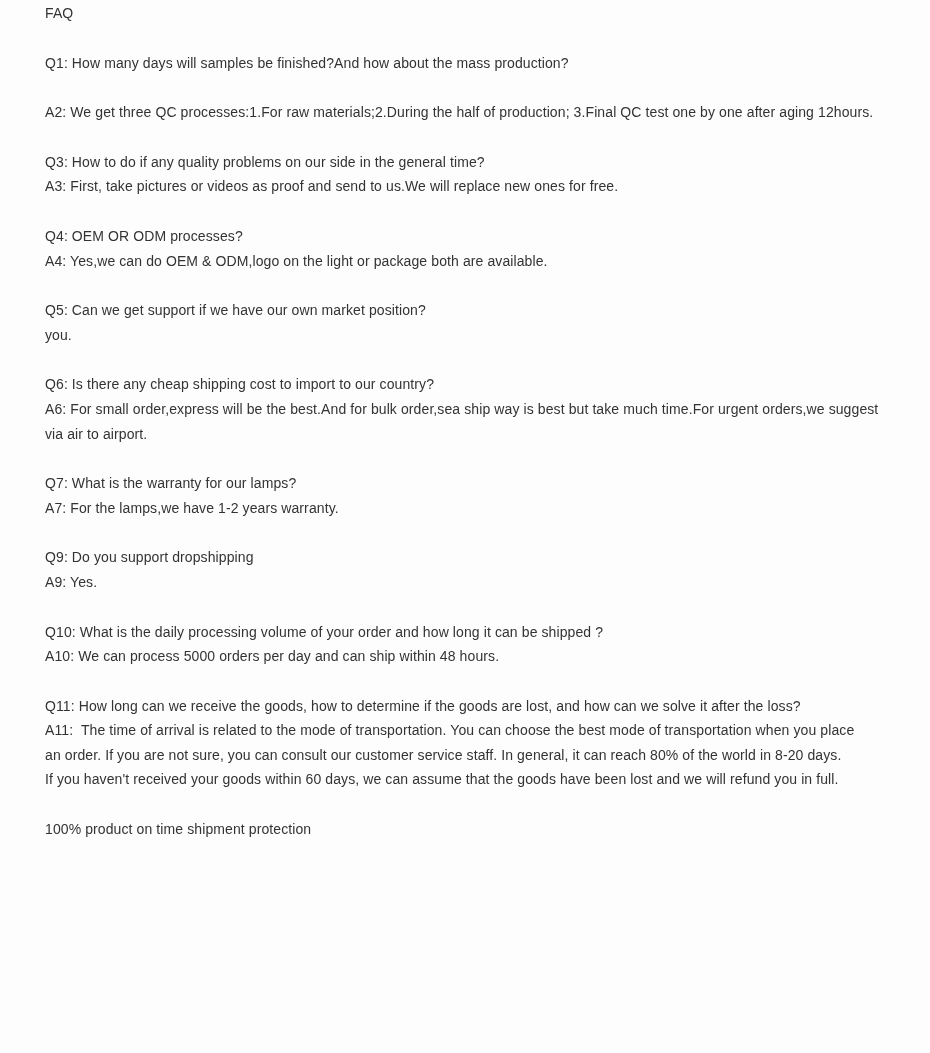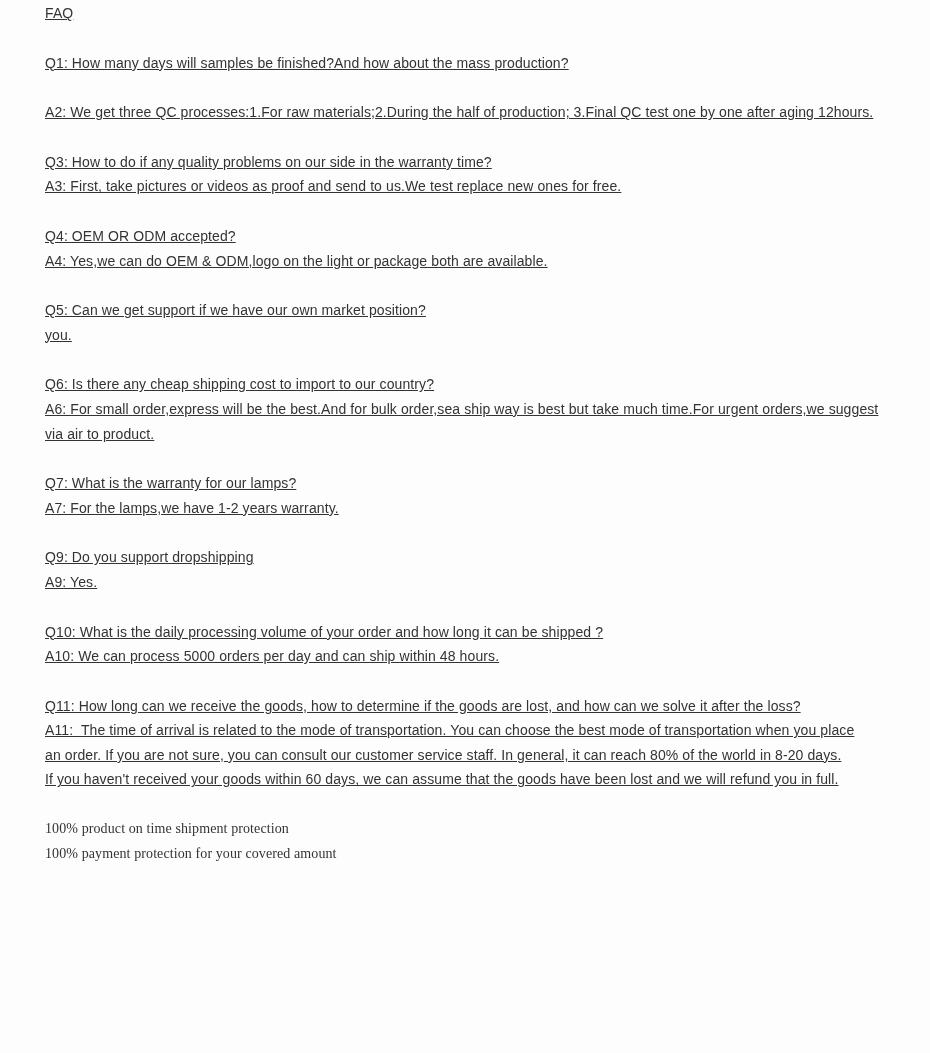--- a/index.html
+++ b/index.html
@@ -20,60 +20,58 @@
     color: #333333;
     background: #fdfdfd;
   }
   .ln {
     line-height: 24.6px;
     white-space: pre;
     letter-spacing: 0.1px;
   }
   .block {
     margin: 0 0 25px 0;
-    text-decoration: underline;
   }
   .guarantees {
-    font-family: Liberation Serif, serif;
   }
 </style>
 </head>
 <body>
 
 <div class="page">
 
   <div class="ln block">FAQ</div>
 
   <section class="block">
     <div class="ln">Q1: How many days will samples be finished?And how about the mass production?</div>
   </section>
 
   <section class="block">
     <div class="ln">A2: We get three QC processes:1.For raw materials;2.During the half of production; 3.Final QC test one by one after aging 12hours.</div>
   </section>
 
   <section class="block">
-    <div class="ln">Q3: How to do if any quality problems on our side in the warranty time?</div>
-    <div class="ln">A3: First, take pictures or videos as proof and send to us.We test replace new ones for free.</div>
+    <div class="ln">Q3: How to do if any quality problems on our side in the general time?</div>
+    <div class="ln">A3: First, take pictures or videos as proof and send to us.We will replace new ones for free.</div>
   </section>
 
   <section class="block">
-    <div class="ln">Q4: OEM OR ODM accepted?</div>
+    <div class="ln">Q4: OEM OR ODM processes?</div>
     <div class="ln">A4: Yes,we can do OEM &amp; ODM,logo on the light or package both are available.</div>
   </section>
 
   <section class="block">
     <div class="ln">Q5: Can we get support if we have our own market position?</div>
     <div class="ln">you.</div>
   </section>
 
   <section class="block">
     <div class="ln">Q6: Is there any cheap shipping cost to import to our country?</div>
     <div class="ln">A6: For small order,express will be the best.And for bulk order,sea ship way is best but take much time.For urgent orders,we suggest</div>
-    <div class="ln">via air to product.</div>
+    <div class="ln">via air to airport.</div>
   </section>
 
   <section class="block">
     <div class="ln">Q7: What is the warranty for our lamps?</div>
     <div class="ln">A7: For the lamps,we have 1-2 years warranty.</div>
   </section>
 
 
   <section class="block">
     <div class="ln">Q9: Do you support dropshipping</div>
@@ -87,16 +85,15 @@
 
   <section class="block">
     <div class="ln">Q11: How long can we receive the goods, how to determine if the goods are lost, and how can we solve it after the loss?</div>
     <div class="ln">A11:  The time of arrival is related to the mode of transportation. You can choose the best mode of transportation when you place</div>
     <div class="ln">an order. If you are not sure, you can consult our customer service staff. In general, it can reach 80% of the world in 8-20 days.</div>
     <div class="ln">If you haven't received your goods within 60 days, we can assume that the goods have been lost and we will refund you in full.</div>
   </section>
 
   <div class="guarantees">
     <div class="ln">100% product on time shipment protection</div>
-    <div class="ln">100% payment protection for your covered amount</div>
   </div>
 
 </div>
 
 </body></html>

